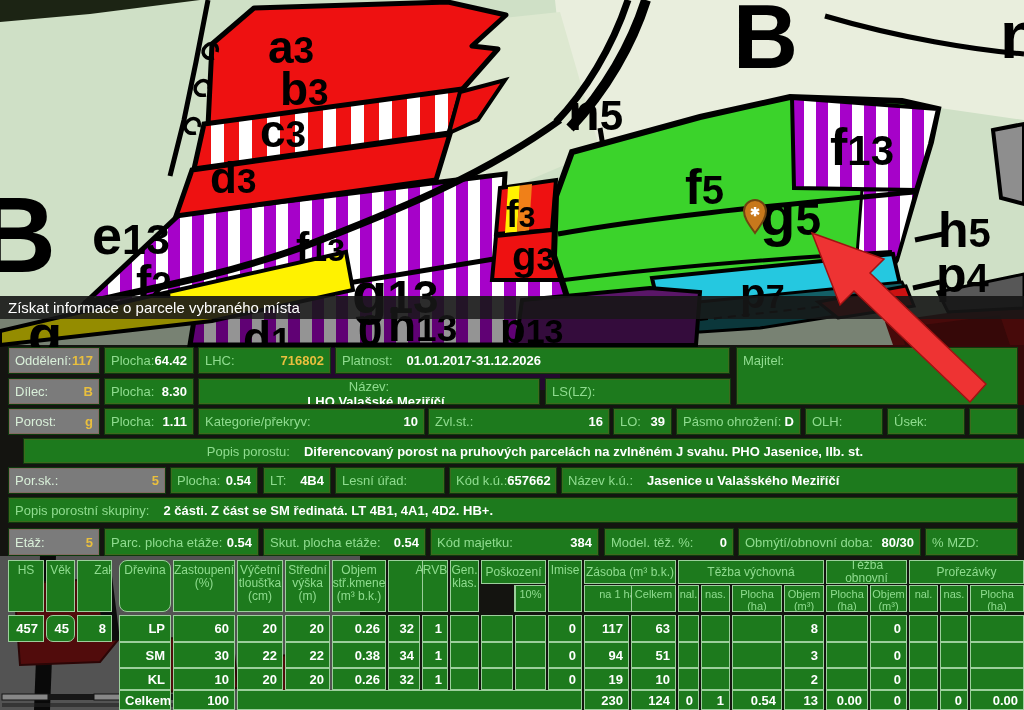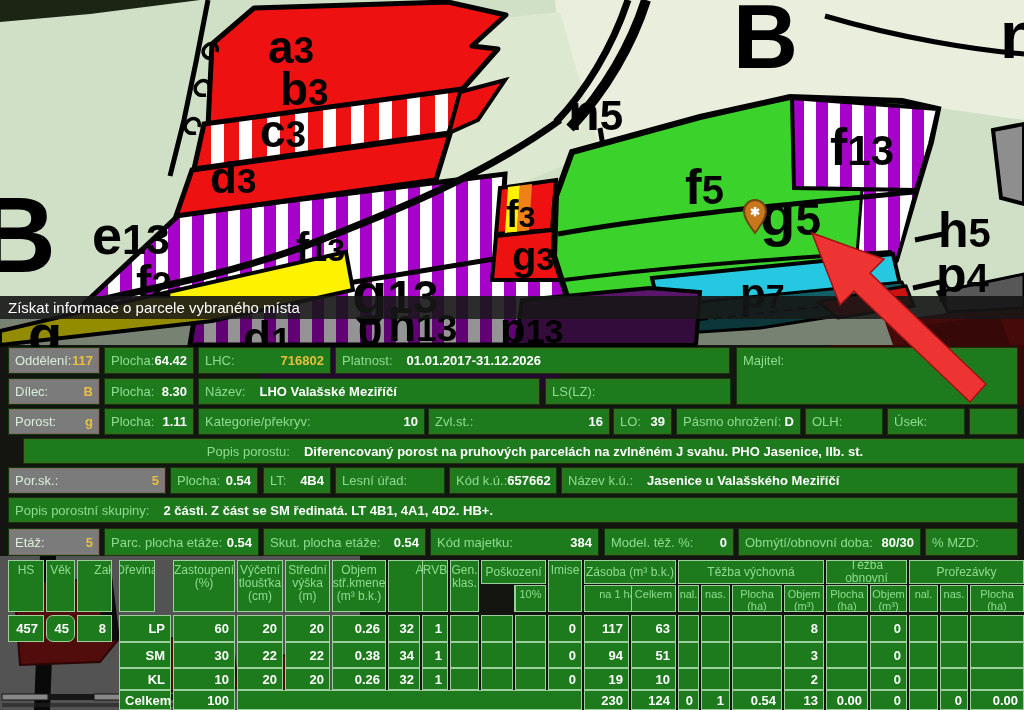--- a/index.html
+++ b/index.html
@@ -175,21 +175,21 @@
         <span class="lbl">Majitel:</span>
       </div>
       <div class="cell gray" style="left: 8px; top: 378px; width: 92px; height: 27px;">
         <span class="lbl">Dílec:</span>
         <span class="val yellow">B</span>
       </div>
       <div class="cell" style="left: 104px; top: 378px; width: 90px; height: 27px;">
         <span class="lbl">Plocha:</span>
         <span class="val">8.30</span>
       </div>
-      <div class="cell inline" style="left: 198px; top: 378px; width: 342px; height: 27px;">
+      <div class="cell inline" style="left: 198px; top: 378px; width: 342px; height: 27px; flex-direction: column;">
         <span class="lbl">Název:</span>
         <span class="val">LHO Valašské Meziříčí</span>
       </div>
       <div class="cell" style="left: 545px; top: 378px; width: 186px; height: 27px;">
         <span class="lbl">LS(LZ):</span>
       </div>
       <div class="cell gray" style="left: 8px; top: 408px; width: 92px; height: 27px;">
         <span class="lbl">Porost:</span>
         <span class="val yellow">g</span>
       </div>
@@ -274,21 +274,21 @@
       <div class="cell" style="left: 738px; top: 528px; width: 183px; height: 28px;">
         <span class="lbl">Obmýtí/obnovní doba:</span>
         <span class="val">80/30</span>
       </div>
       <div class="cell" style="left: 925px; top: 528px; width: 93px; height: 28px;">
         <span class="lbl">% MZD:</span>
       </div>
       <div class="hcell" style="left: 8px; top: 560px; width: 36px; height: 52px;">HS</div>
       <div class="hcell" style="left: 46px; top: 560px; width: 29px; height: 52px;">Věk</div>
       <div class="hcell" style="left: 77px; top: 560px; width: 35px; height: 52px; padding-left: 33px;">Zakm.</div>
-      <div class="hcell" style="left: 119px; top: 560px; width: 36px; height: 52px;">Dřevina</div>
+      <div class="hcell" style="left: 119px; top: 560px; width: 52px; height: 52px; border-radius: 8px;">Dřevina</div>
       <div class="hcell" style="left: 173px; top: 560px; width: 62px; height: 52px;">Zastoupení
 (%)</div>
       <div class="hcell" style="left: 237px; top: 560px; width: 46px; height: 52px;">Výčetní
 tloušťka
 (cm)</div>
       <div class="hcell" style="left: 285px; top: 560px; width: 45px; height: 52px;">Střední
 výška
 (m)</div>
       <div class="hcell" style="left: 332px; top: 560px; width: 54px; height: 52px;">Objem
 stř.kmene

